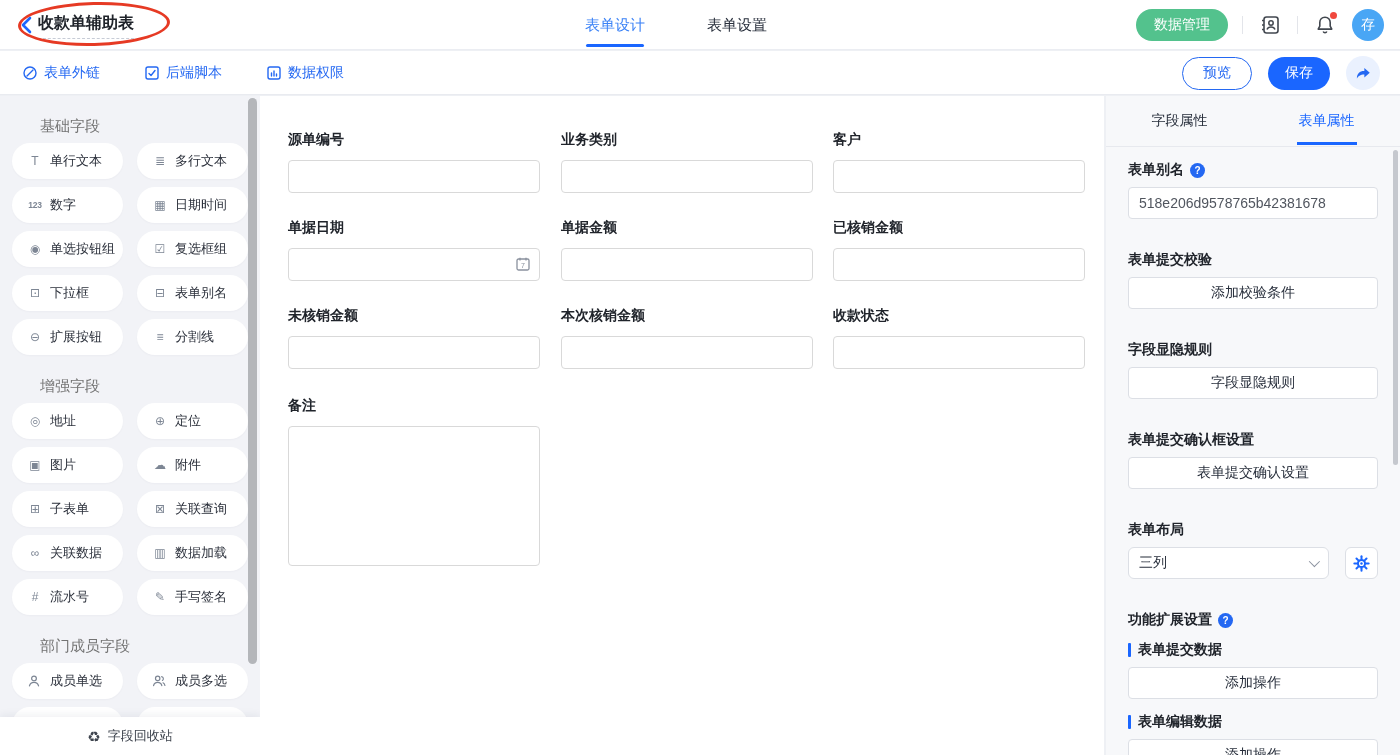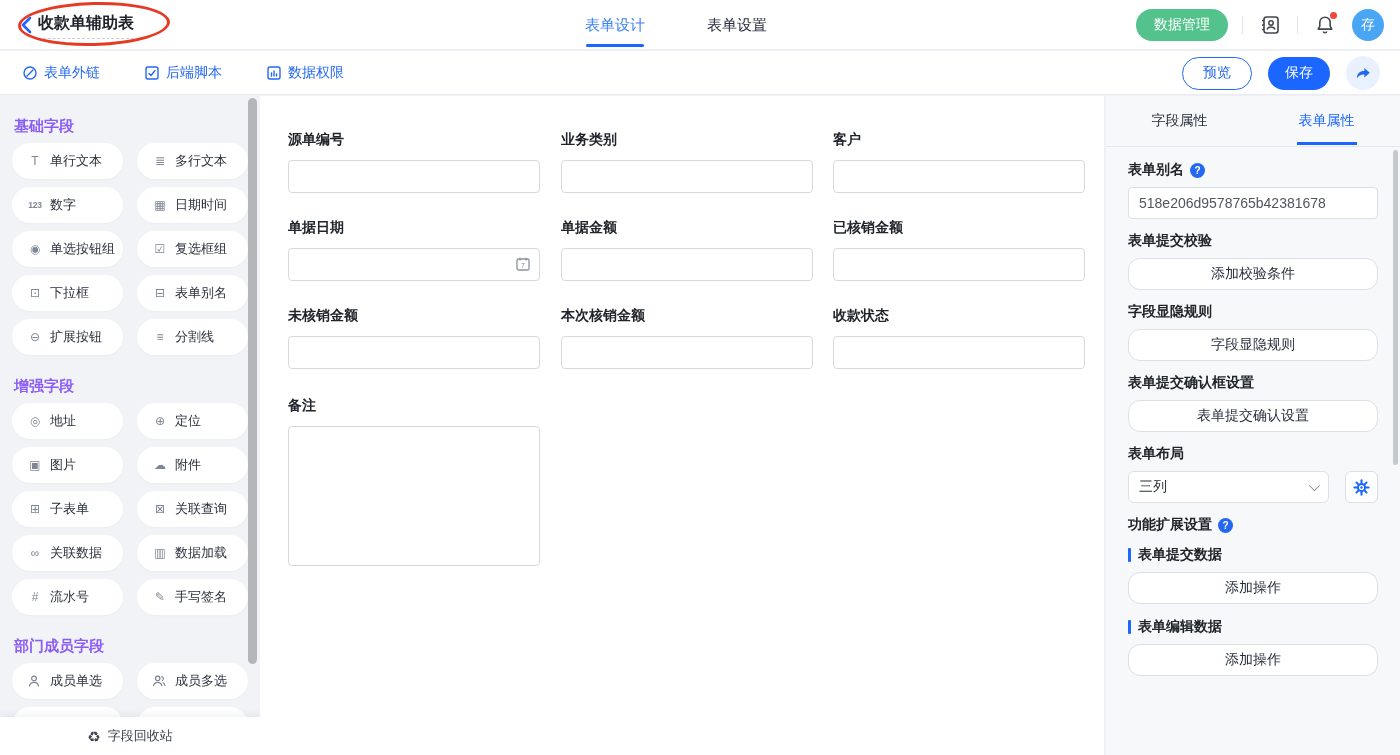--- a/index.html
+++ b/index.html
@@ -27,21 +27,21 @@
   .toolbar { position:absolute; left:0; top:51px; width:1400px; height:44px; background:#fff; border-bottom:1px solid #e9ebf0; z-index:4; }
   .tlinks { position:absolute; left:22px; top:0; height:44px; display:flex; gap:44px; align-items:center; }
   .tlink { display:flex; align-items:center; gap:6px; color:#2468f2; font-size:14px; cursor:pointer; }
   .tright { position:absolute; right:20px; top:0; height:44px; display:flex; align-items:center; gap:16px; }
   .btn-preview { width:70px; height:33px; background:#fff; border:1px solid #2468f2; color:#2468f2; font-size:14px; border-radius:17px; cursor:pointer; }
   .btn-save { width:62px; height:33px; background:#1a66ff; border:none; color:#fff; font-size:14px; border-radius:17px; cursor:pointer; }
   .btn-share { width:34px; height:34px; border-radius:50%; background:#eaf1fe; border:none; display:flex; align-items:center; justify-content:center; cursor:pointer; }
 
   
   .sidebar { position:absolute; left:0; top:96px; width:260px; height:659px; background:#f2f3f7; overflow:hidden; }
-  .sec-title { font-size:15px; font-weight:700; color:#8b5cf6; padding:0 14px; margin-top:20px; margin-bottom:7px; height:20px; line-height:20px; }
+  .sec-title { font-size:15px; font-weight:400; color:#737373; padding:0 14px; margin-top:20px; margin-bottom:7px; height:20px; line-height:20px;margin-left:26px; }
   .sec-title.mt { margin-top:21px; }
   .pillgrid { display:grid; grid-template-columns:1fr 1fr; gap:8px 14px; padding:0 12px; }
   .pill { height:36px; background:#fff; border-radius:20px; display:flex; align-items:center; padding-left:15px; gap:7px; cursor:grab; box-shadow:0 1px 2px rgba(30,40,70,.03); }
   .picon { width:16px; font-size:12px; color:#7d8694; text-align:center; flex:0 0 16px; line-height:1; }
   .picon.num { font-size:8.5px; font-weight:700; letter-spacing:-.3px; }
   .plabel { font-size:13px; color:#2a2f3a; white-space:nowrap; }
   .side-scroll { position:absolute; left:248px; top:2px; width:9px; height:566px; background:#b4b6ba; border-radius:5px; }
   .recycle-bar { position:absolute; left:0; bottom:0; width:260px; height:38px; background:#fff; box-shadow:0 -2px 8px rgba(30,40,70,.07); display:flex; align-items:center; justify-content:center; gap:7px; cursor:pointer; z-index:3; }
   .recycle-glyph { font-size:15px; color:#3d434d; line-height:1; }
   .recycle-label { font-size:13px; color:#3d434d; }
@@ -59,24 +59,24 @@
 
   
   .panel { position:absolute; left:1106px; top:96px; width:294px; height:659px; background:#f7f8fa; }
   .ptabs { height:51px; display:flex; border-bottom:1px solid #e7e9ee;text-align:right; }
   .ptab { flex:1; display:flex; align-items:flex-start; justify-content:center; font-size:14px; color:#272e3b; cursor:pointer; }
   .ptab > span { padding:16px 2px 12px; }
   .ptab.active { color:#1a66ff; }
   .ptab.active > span { border-bottom:3px solid #1a66ff; }
   .pbody { padding:14px 22px 0 22px; }
   .plabel-row { display:flex; align-items:center; gap:6px; height:18px; font-size:14px; font-weight:700; color:#20242b; }
-  .mt26 { margin-top:13px; } .mt12 { margin-top:12px; } .mt14 { margin-top:14px; } .mt8 { margin-top:8px; }
+  .mt26 { margin-top:32px; } .mt12 { margin-top:12px; } .mt14 { margin-top:14px; } .mt8 { margin-top:8px; }
   .help { width:15px; height:15px; border-radius:50%; background:#2468f2; color:#fff; font-size:10px; font-weight:700; display:flex; align-items:center; justify-content:center; }
   .pinput { width:250px; height:32px; border:1px solid #dcdfe5; border-radius:4px; background:#fff; font-size:14px; color:#51565f; padding:0 10px; outline:none; }
-  .pbtn { width:250px; height:32px; background:#fff; border:1px solid #dcdfe5; border-radius:12px; font-size:14px; color:#272e3b; cursor:pointer; }
+  .pbtn { width:250px; height:32px; background:#fff; border:1px solid #dcdfe5; border-radius:4px; font-size:14px; color:#272e3b; cursor:pointer; }
   .layout-row { display:flex; gap:16px; }
   .pselect { position:relative; width:207px; height:32px; background:#fff; border:1px solid #dcdfe5; border-radius:6px; font-size:14px; color:#272e3b; display:flex; align-items:center; padding:0 10px; cursor:pointer; }
   .chev { position:absolute; right:11px; top:11px; width:8px; height:8px; border-right:1.6px solid #8a919e; border-bottom:1.6px solid #8a919e; transform:rotate(45deg) translateY(-2px); }
   .gear-btn { width:34px; height:32px; background:#fff; border:1px solid #dcdfe5; border-radius:6px; display:flex; align-items:center; justify-content:center; cursor:pointer; }
   .sub-row { display:flex; align-items:center; gap:7px; height:18px; font-size:14px; font-weight:700; color:#20242b; }
   .bluebar { width:3px; height:14px; background:#1a66ff; border-radius:1px; }
   .panel-scroll { position:absolute; right:2px; top:54px; width:5px; height:315px; background:#c5c8ce; border-radius:3px; }
 
   svg { display:block; }
 </style>

